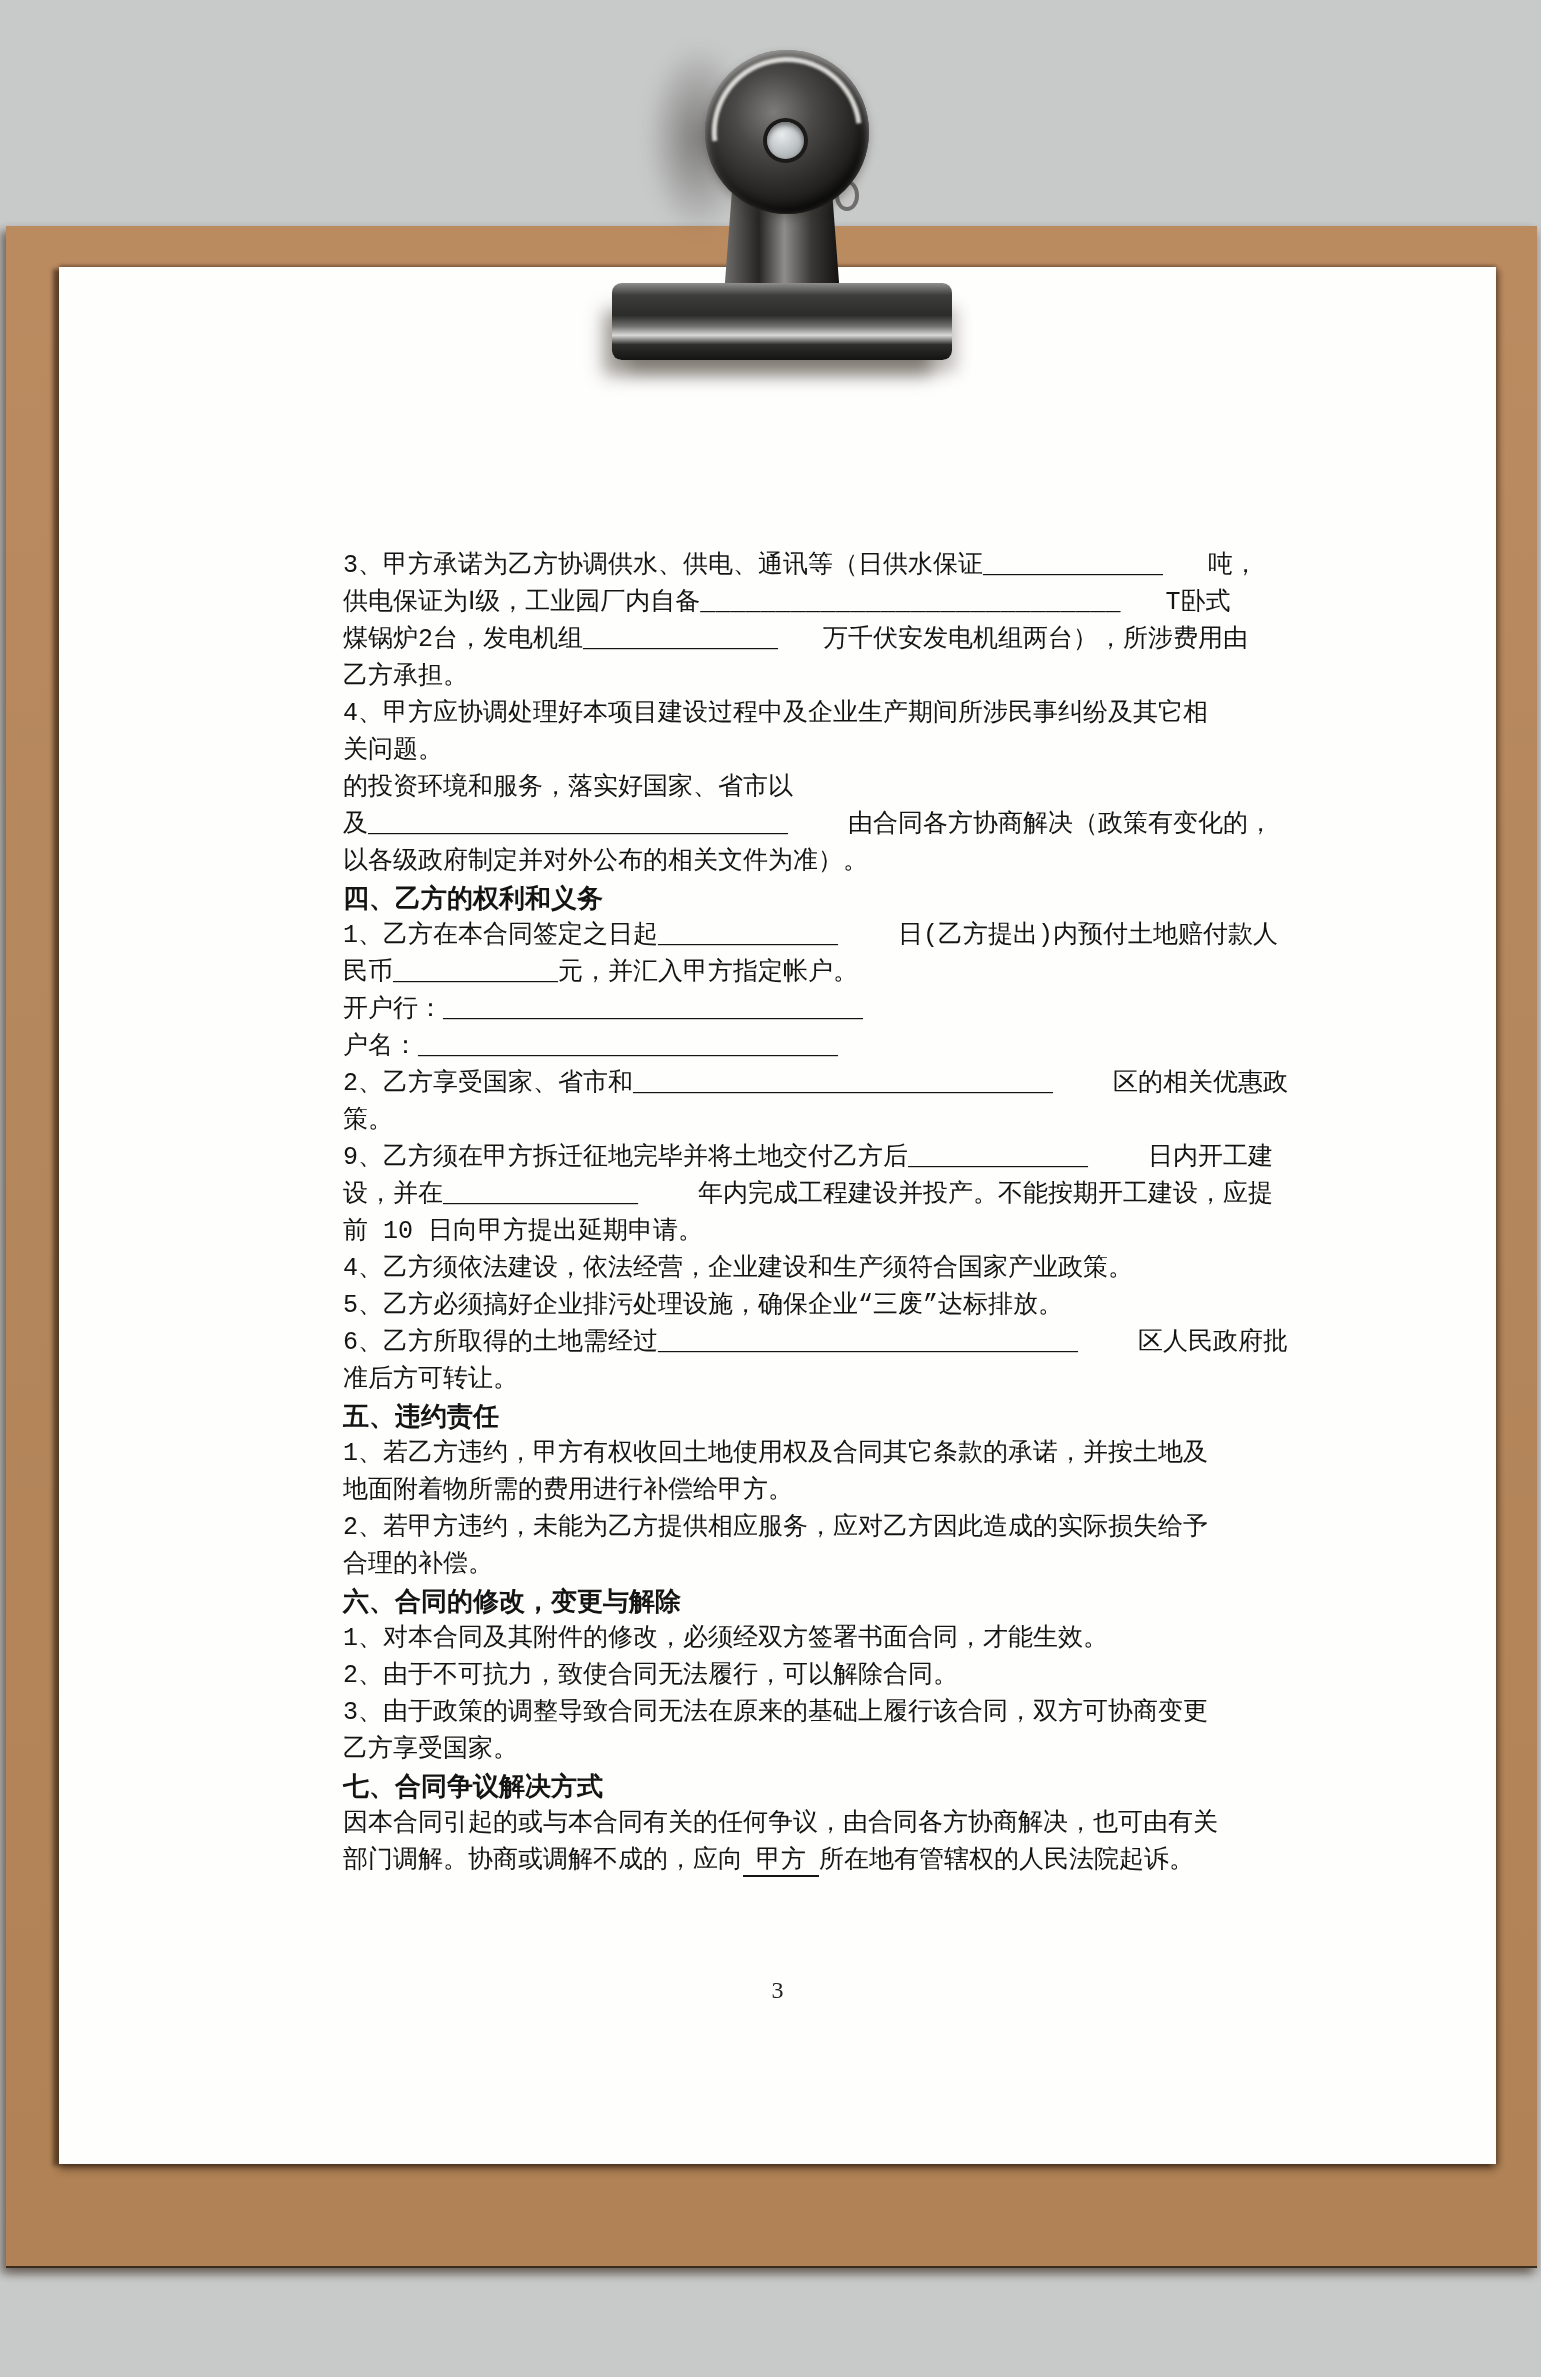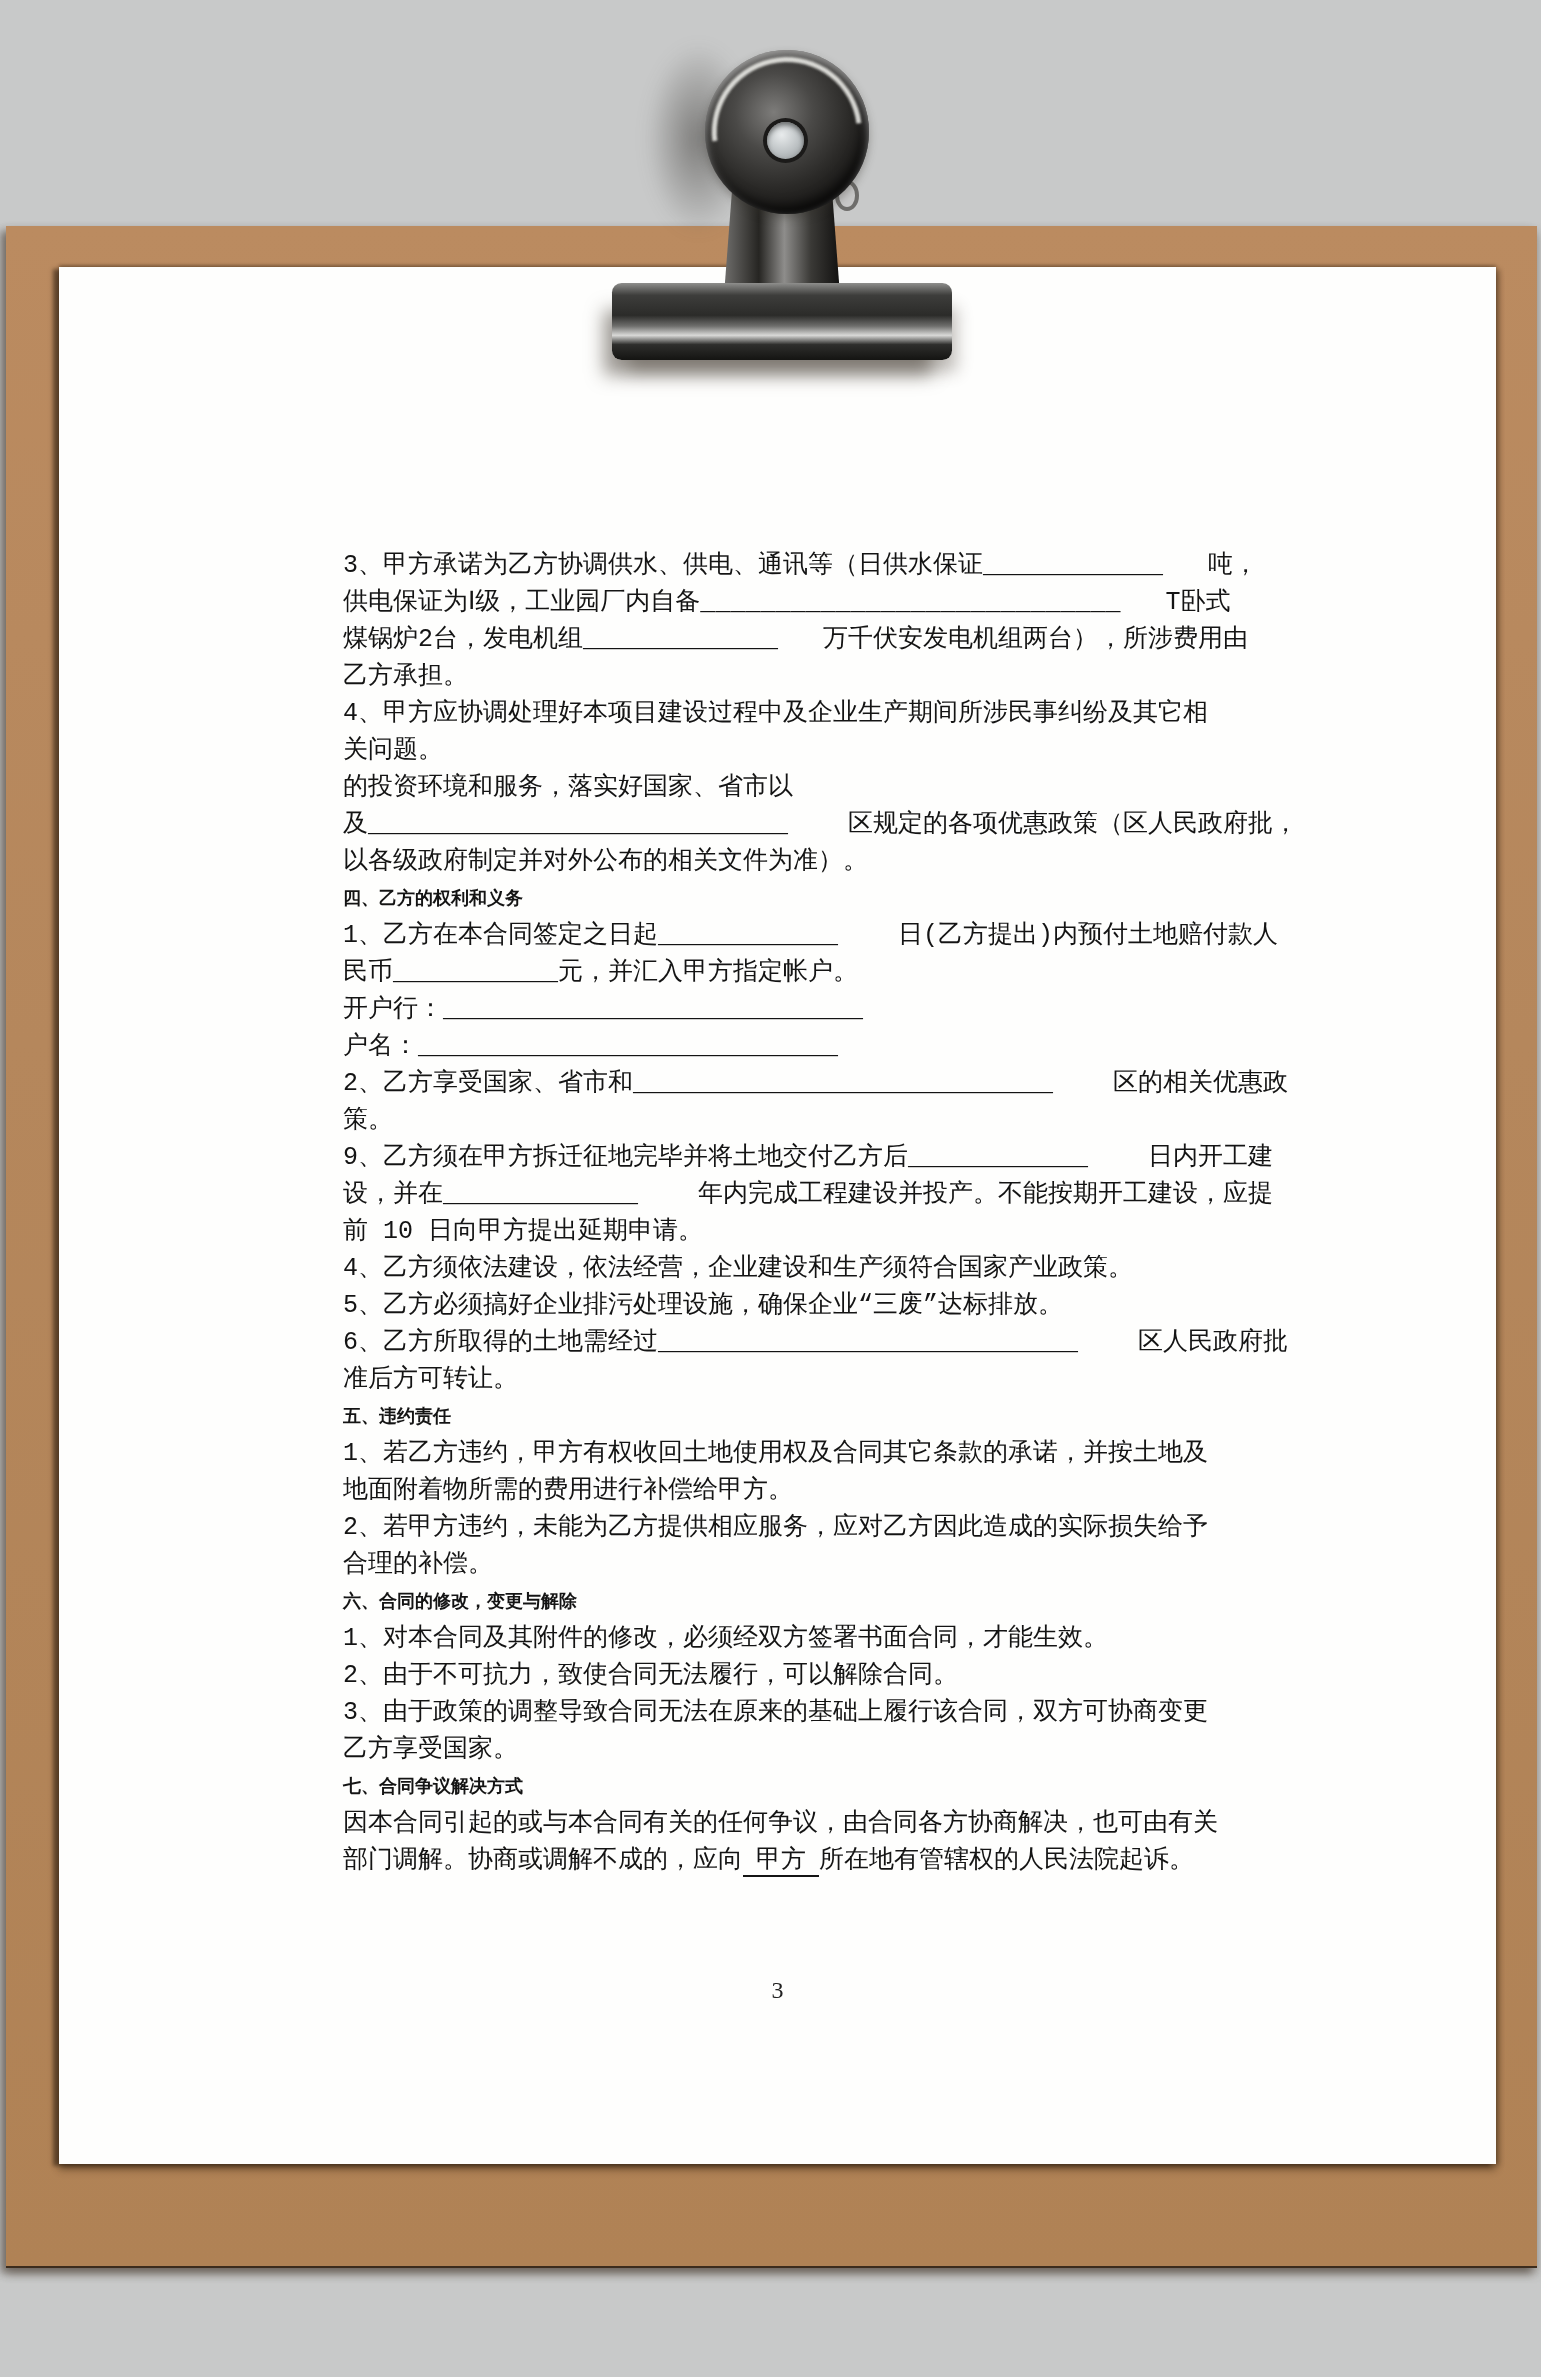--- a/index.html
+++ b/index.html
@@ -42,21 +42,21 @@
     box-shadow:0 0 0 4px #1b1a19, inset 0 3.2px 5.6px rgba(0,0,0,.45);}
   .clip-bar{position:absolute;left:612px;top:283px;width:340px;height:77px;border-radius:9.6px;
     background:linear-gradient(180deg,#8e8e8c 0%,#3d3d3b 16%,#2b2b29 42%,#6f6f6d 56%,#d9d9d7 68%,#2e2e2c 80%,#141412 100%);
     box-shadow:-14.4px 21px 17.7px -6.4px rgba(58,50,40,.5), 11.2px 17.7px 16px -6.4px rgba(58,50,40,.3);}
 
   
   .page-text{position:absolute;left:343px;top:547px;width:859px;color:#141414;
     font-size:25px;line-height:37px;}
   .line{white-space:pre;height:37px;font-family:Liberation Mono, monospace;}
   .line.h{font-family:"Liberation Sans","DejaVu Sans",sans-serif;
-    font-weight:700;font-size:18px;}
+    font-weight:700;font-size:26px;}
   .blank-word{border-bottom:2.4px solid #141414;padding:0 13px;}
   .page-number{position:absolute;left:59px;top:1977px;width:1437px;text-align:center;
     color:#222;font-size:24px;}
 </style>
 </head>
 <body>
 
 <div class="board"></div>
 <div class="paper"></div>
 
@@ -69,21 +69,21 @@
 <div class="clip-bar"></div>
 
 <div class="page-text">
   <div class="line">3、甲方承诺为乙方协调供水、供电、通讯等（日供水保证____________   吨，</div>
   <div class="line">供电保证为Ⅰ级，工业园厂内自备____________________________   T卧式</div>
   <div class="line">煤锅炉2台，发电机组_____________   万千伏安发电机组两台），所涉费用由</div>
   <div class="line">乙方承担。</div>
   <div class="line">4、甲方应协调处理好本项目建设过程中及企业生产期间所涉民事纠纷及其它相</div>
   <div class="line">关问题。</div>
   <div class="line">的投资环境和服务，落实好国家、省市以</div>
-  <div class="line">及____________________________    区规定的各项优惠政策（区人民政府批，</div>
+  <div class="line">及____________________________    由合同各方协商解决（政策有变化的，</div>
   <div class="line">以各级政府制定并对外公布的相关文件为准）。</div>
   <div class="line h">四、乙方的权利和义务</div>
   <div class="line">1、乙方在本合同签定之日起____________    日(乙方提出)内预付土地赔付款人</div>
   <div class="line">民币___________元，并汇入甲方指定帐户。</div>
   <div class="line">开户行：____________________________</div>
   <div class="line">户名：____________________________</div>
   <div class="line">2、乙方享受国家、省市和____________________________    区的相关优惠政</div>
   <div class="line">策。</div>
   <div class="line">9、乙方须在甲方拆迁征地完毕并将土地交付乙方后____________    日内开工建</div>
   <div class="line">设，并在_____________    年内完成工程建设并投产。不能按期开工建设，应提</div>

